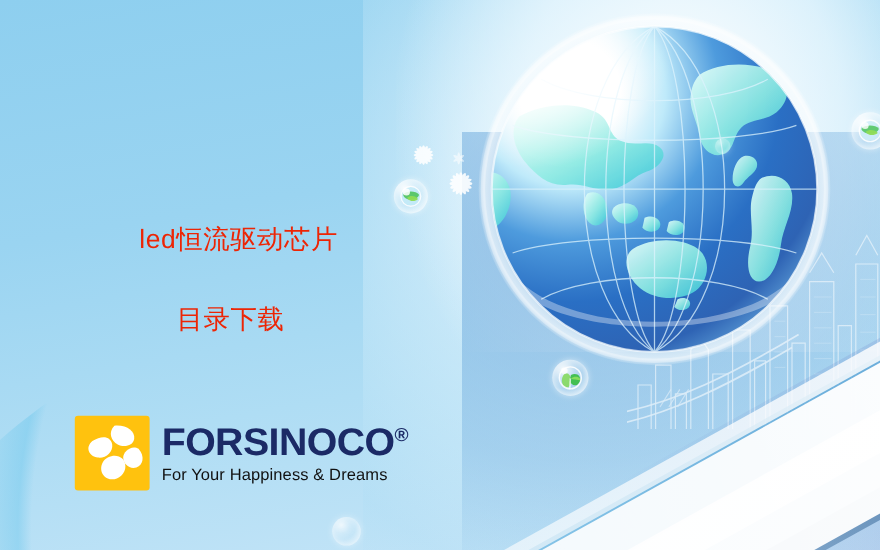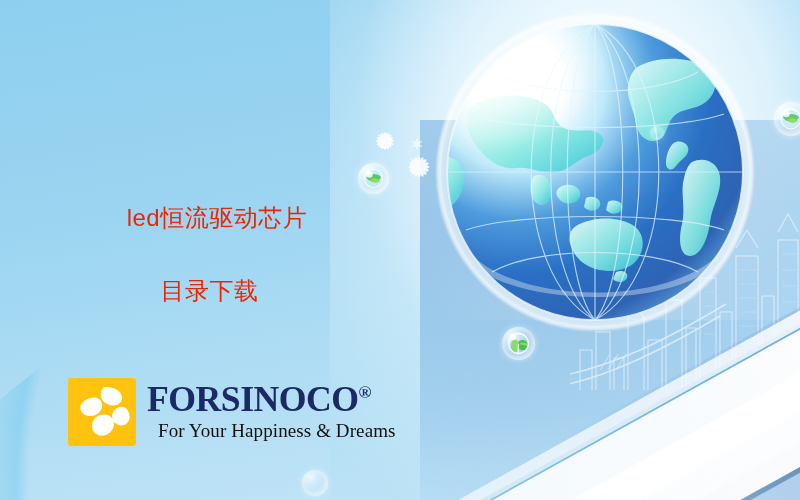--- a/index.html
+++ b/index.html
@@ -93,39 +93,39 @@
     font-size:24px;
     line-height:1.55;
     letter-spacing:.5px;
     white-space:pre;
     text-align:center;
   }
   #headline .ln2{display:block;padding-left:14px;font-family:Liberation Mono, monospace;}
 
   #logo-block{
     position:absolute;left:68px;top:378px;
-    display:flex;align-items:center;font-family:Liberation Serif, serif;
+    display:flex;align-items:center;
   }
   #logo-mark{
     width:68px;height:68px;border-radius:3px;
     background:#FFC20E;
     flex:0 0 auto;
     position:relative;
   }
   #logo-text{margin-left:11px;}
   #brand{
     font-size:35px;font-weight:bold;color:#1B2A66;
     letter-spacing:-.5px;line-height:1;
     transform:scaleX(1.02);transform-origin:left center;
     white-space:nowrap;
   }
   #brand .reg{font-size:17px;vertical-align:super;letter-spacing:0;}
   #tagline{
-    font-size:19px;color:#111;letter-spacing:.1px;
-    margin-top:3px;white-space:nowrap;margin-left:11px;
+    font-size:15px;color:#111;letter-spacing:.1px;
+    margin-top:3px;white-space:nowrap;
   }
 </style>
 </head>
 <body>
 
 <div id="stage">
 
   <div class="layer wash-right"></div>
   <div class="layer wash-topright"></div>
   <div class="layer deep-right"></div>

